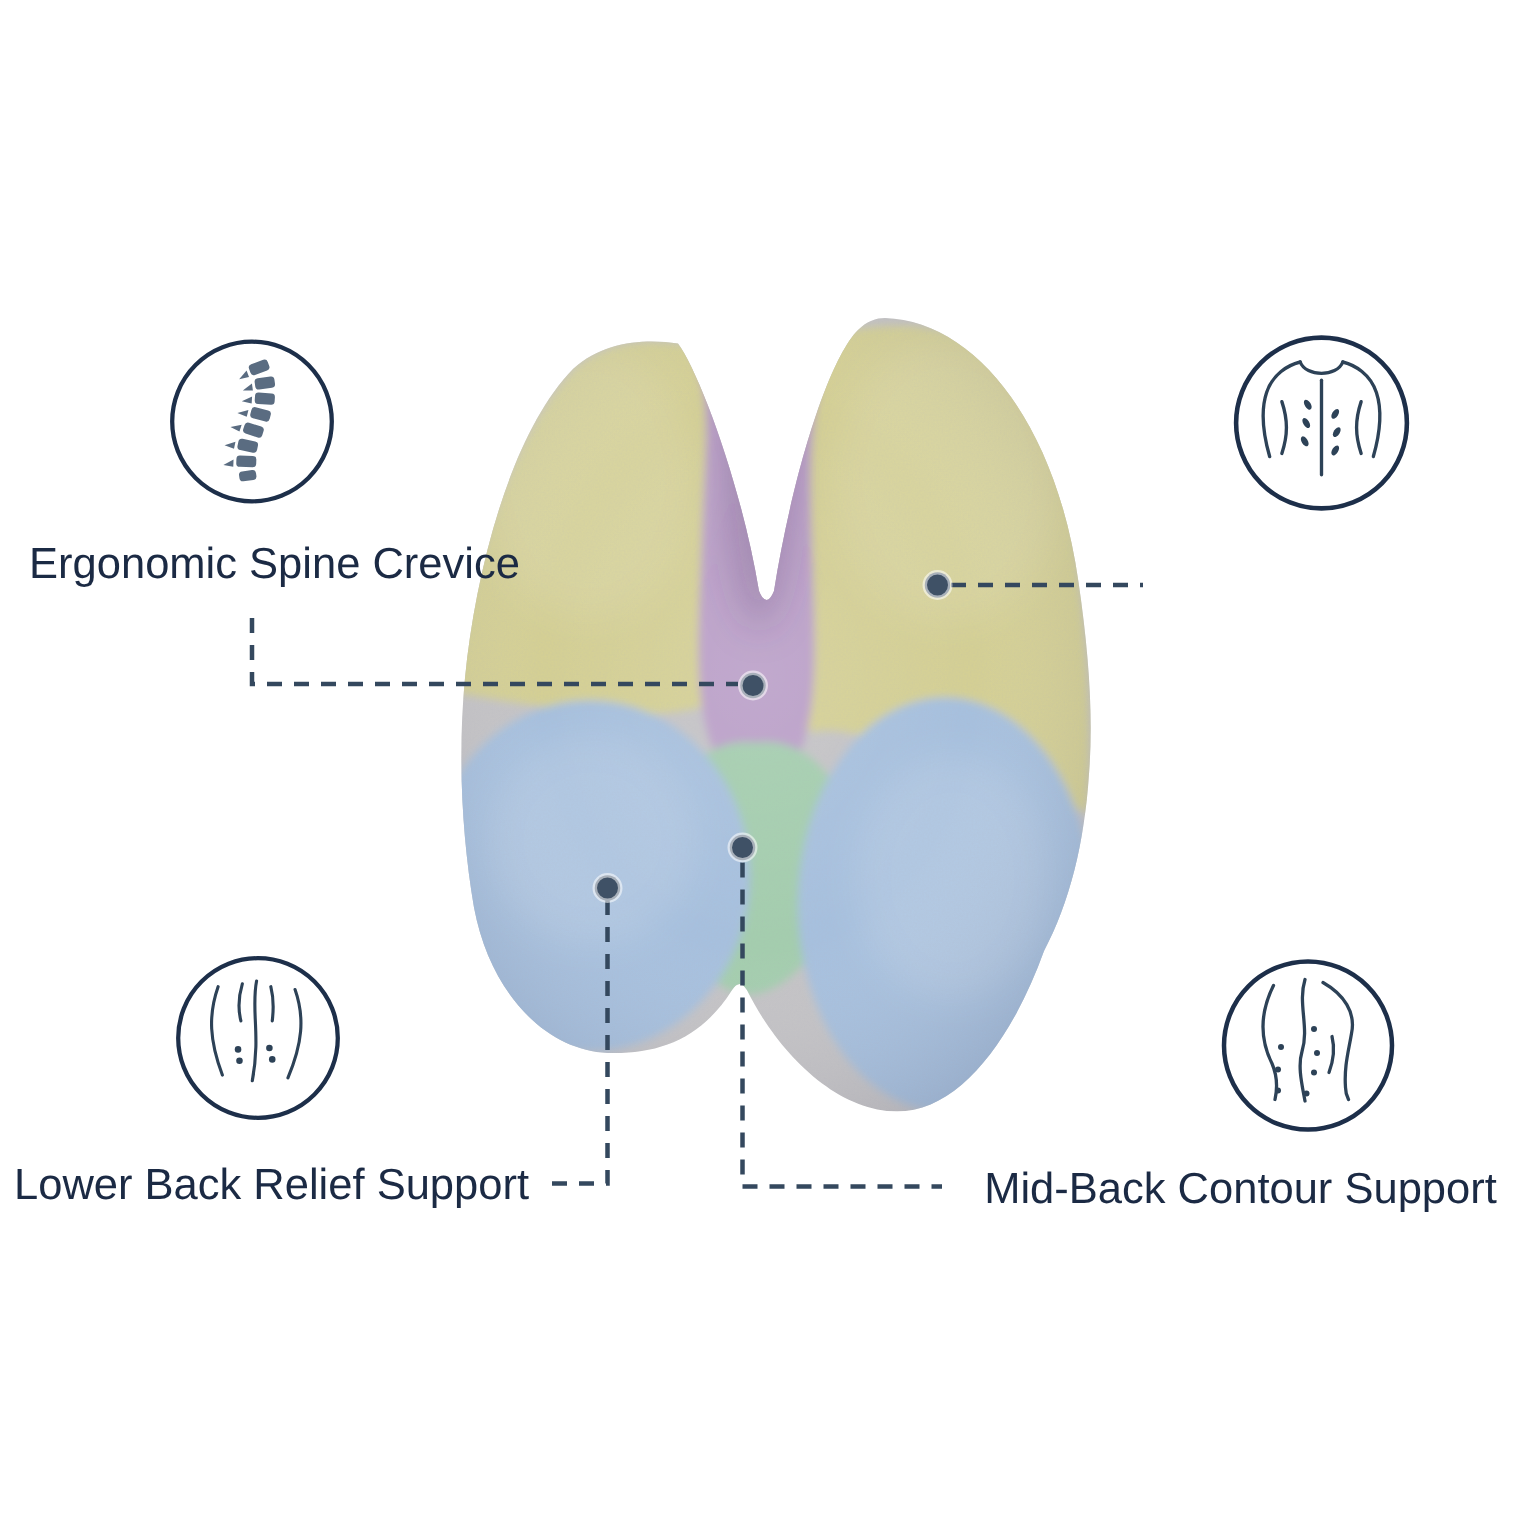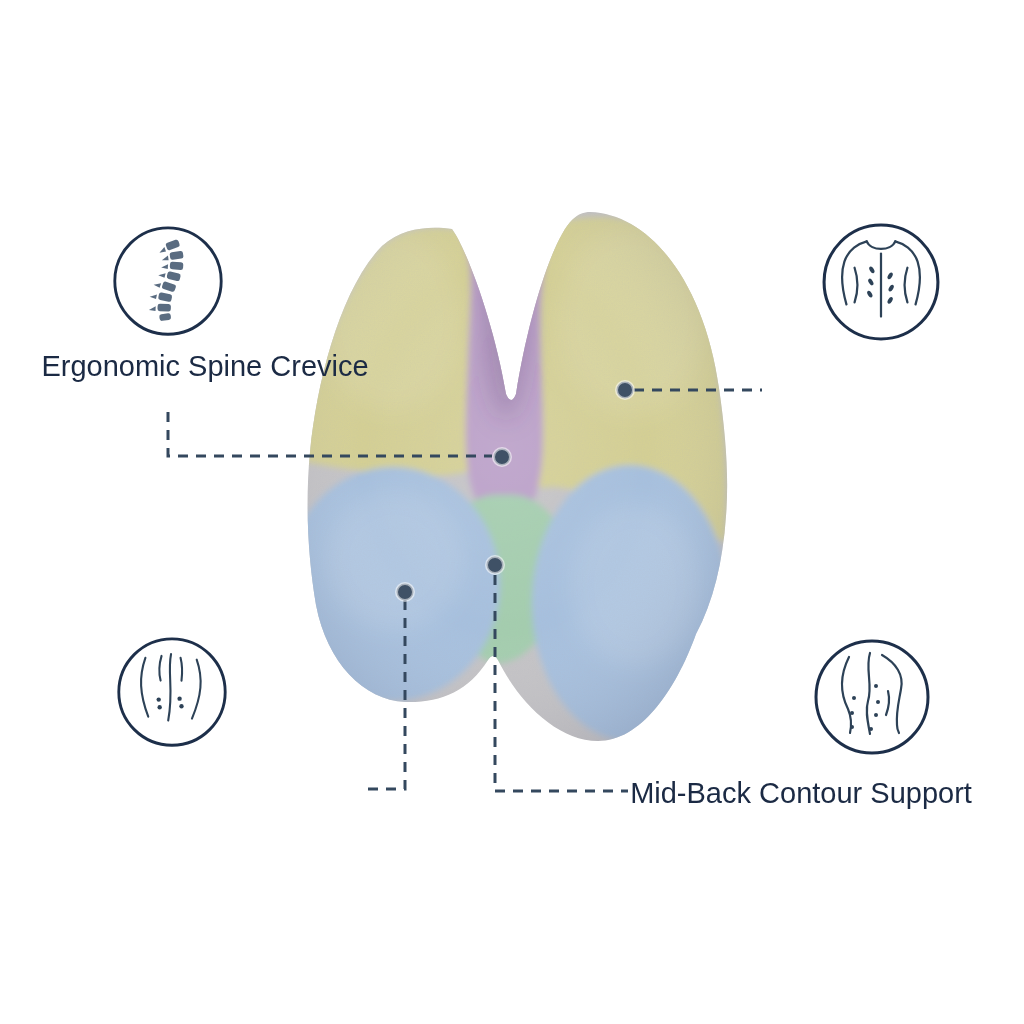--- a/index.html
+++ b/index.html
@@ -204,19 +204,20 @@
           <circle cx="42" cy="61" r="2"></circle>
         <circle cx="66" cy="65" r="2"></circle>
           <circle cx="40" cy="76" r="2"></circle>
         <circle cx="64" cy="78" r="2"></circle>
           <circle cx="40" cy="90" r="2"></circle>
         <circle cx="59" cy="92" r="2"></circle>
       </g>
     </svg>
   </div>
 
-  <div class="feature-label" style="left:183px;top:349px;margin-left:22px;">Ergonomic Spine Crevice</div>
-
-
-
-  <div class="feature-label" style="left:801px;top:776px;">Mid-Back Contour Support</div>
+  <div class="feature-label" style="left:183px;top:359px;">Ergonomic Spine Crevice</div>
+
+
+  <div class="feature-label" style="left:181px;top:773px;">Lower Back Relief Support</div>
+
+  <div class="feature-label" style="left:827px;top:776px;">Mid-Back Contour Support</div>
 
 </div>
 
 </body></html>

